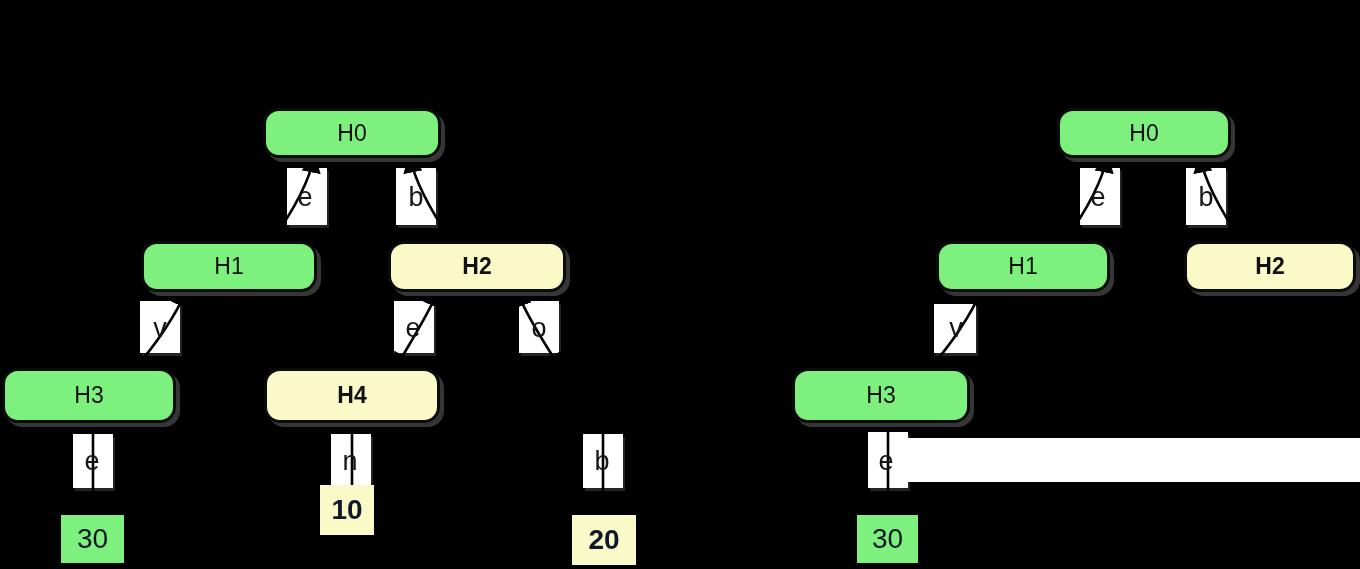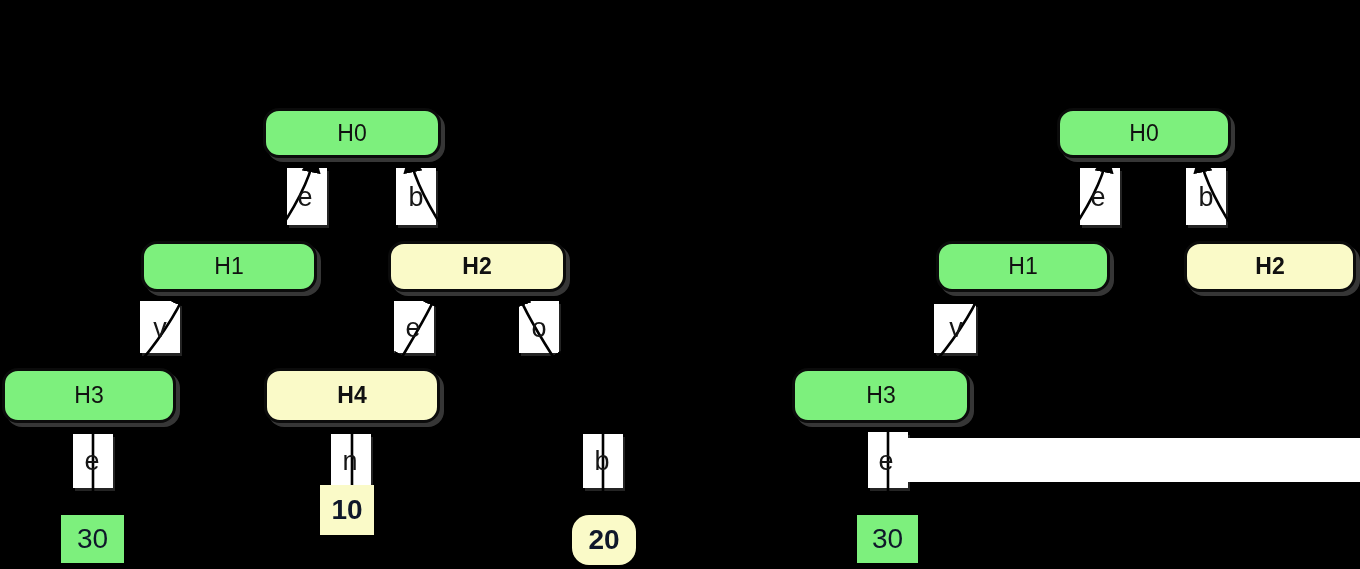--- a/index.html
+++ b/index.html
@@ -100,21 +100,21 @@
   <div class="node yellow" style="left:264px;top:368px;width:176px;height:55px;">
       <span>H4</span>
     </div>
 
   <div class="leaf green" style="left:61px;top:515px;width:63px;height:48px;">
       <span>30</span>
     </div>
   <div class="leaf yellow" style="left:320px;top:485px;width:54px;height:50px;">
       <span>10</span>
     </div>
-  <div class="leaf yellow" style="left:572px;top:515px;width:64px;height:50px;border-radius:17px;">
+  <div class="leaf yellow" style="left:572px;top:515px;width:64px;height:50px;">
       <span>20</span>
     </div>
 
   <div class="node green" style="left:1057px;top:108px;width:174px;height:50px;">
       <span>H0</span>
     </div>
   <div class="node green" style="left:936px;top:241px;width:174px;height:51px;">
       <span>H1</span>
     </div>
   <div class="node yellow" style="left:1184px;top:241px;width:172px;height:51px;">

